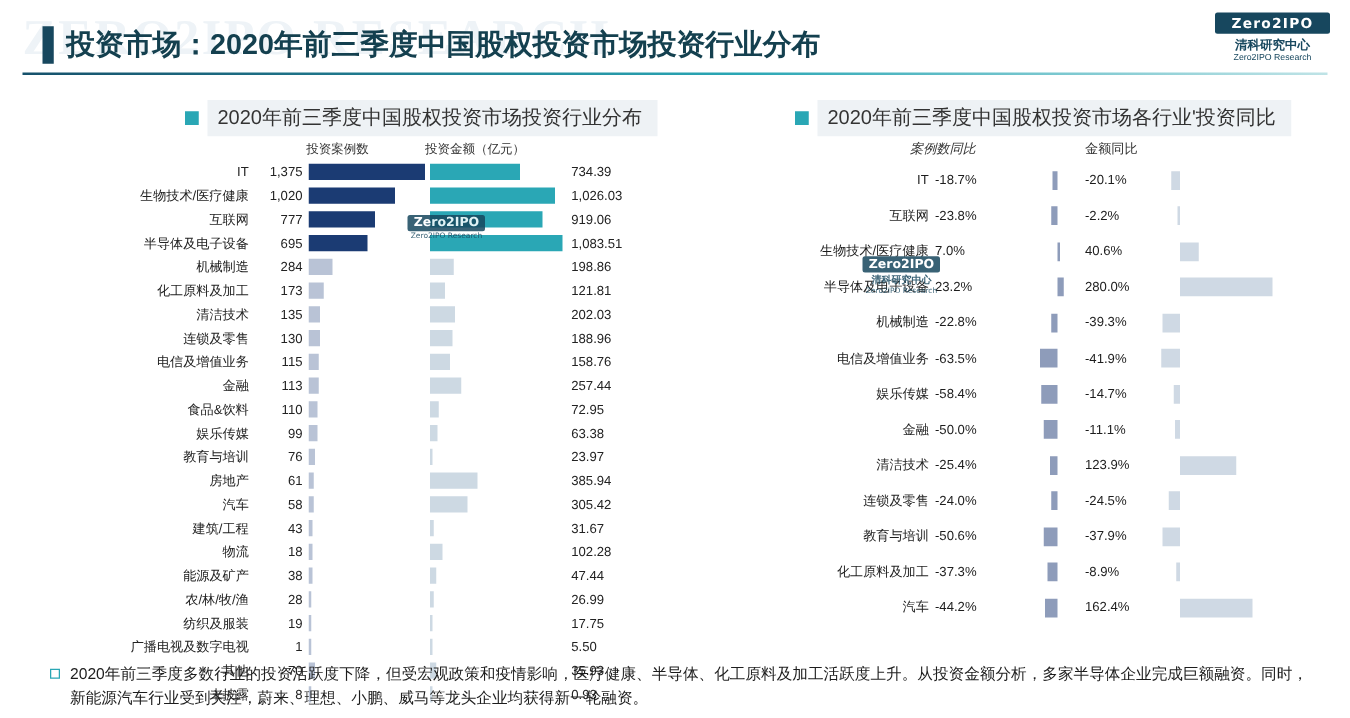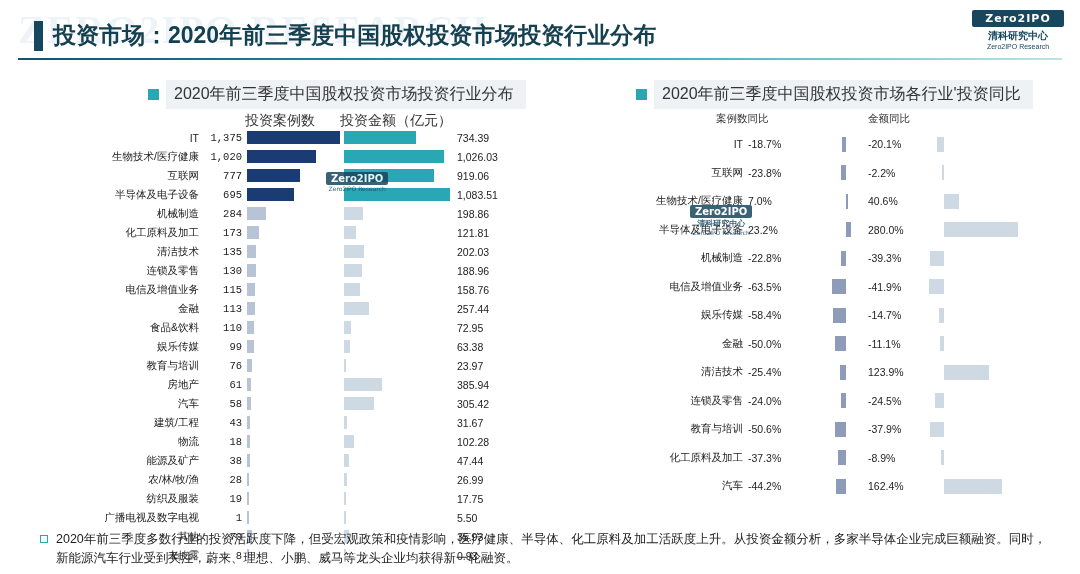--- a/index.html
+++ b/index.html
@@ -48,39 +48,39 @@
   .panel-title {
     position:absolute; display:flex; align-items:center; gap:7px;
   }
   .panel-title .sq { width:11px; height:11px; background:#2aa7b5; }
   .panel-title .tx {
     font-size:16px; color:#333; background:#eef2f5; padding:4px 12px 4px 8px;
     white-space:nowrap;
   }
   
   #left-chart { position:absolute; left:40px; top:112px; width:470px; }
-  .lc-head { position:relative; height:16px; font-size:14px; color:#333; }
+  .lc-head { position:relative; height:16px; font-size:10px; color:#333; }
   .lc-head .h1 { position:absolute; left:205px; }
   .lc-head .h2 { position:absolute; left:300px; }
   .row {
     display:flex; align-items:center; height:19px; font-size:10.5px;
   }
   .r-label { width:165px; text-align:right; padding-right:6px; white-space:nowrap; color:#222; }
-  .r-cases { width:42px; text-align:right; padding-right:5px; color:#222;font-family:Liberation Mono, monospace; }
+  .r-cases { width:42px; text-align:right; padding-right:5px; color:#222; }
   .r-bar1 { width:93px; position:relative; height:13px; }
   .r-bar1 i { position:absolute; left:0; top:0; height:13px; background:#1b3b73; display:block; }
   .r-bar1 i.lt { background:#b9c3d6; }
   .r-bar2wrap { width:108px; position:relative; height:13px; margin-left:4px; }
   .r-bar2wrap i { position:absolute; left:0; top:0; height:13px; background:#2aa7b5; display:block; }
   .r-bar2wrap i.lt { background:#cdd9e3; }
   .r-amt { font-size:10.5px; color:#222; margin-left:5px; white-space:nowrap; }
   
   #right-chart { position:absolute; left:640px; top:112px; width:420px; }
   .rc-head { position:relative; height:18px; font-size:10.5px; color:#333; }
-  .rc-head .h1 { position:absolute; left:76px; }
+  .rc-head .h1 { position:absolute; left:88px;font-style:italic; }
   .rc-head .h2 { position:absolute; left:228px; }
   .rrow { display:flex; align-items:center; height:28.5px; font-size:10.5px; }
   .rr-label { width:108px; text-align:right; padding-right:5px; white-space:nowrap; }
   .rr-v1 { width:38px; text-align:left; padding-right:4px; }
   .rr-b1 { width:82px; position:relative; height:15px; }
   .rr-b1 i { position:absolute; top:0; height:15px; background:#8e9cba; display:block; }
   .rr-v2 { width:40px; text-align:left; padding-right:4px; }
   .rr-b2 { width:110px; position:relative; height:15px; }
   .rr-b2 i { position:absolute; top:0; height:15px; background:#cfd9e4; display:block; }
   

